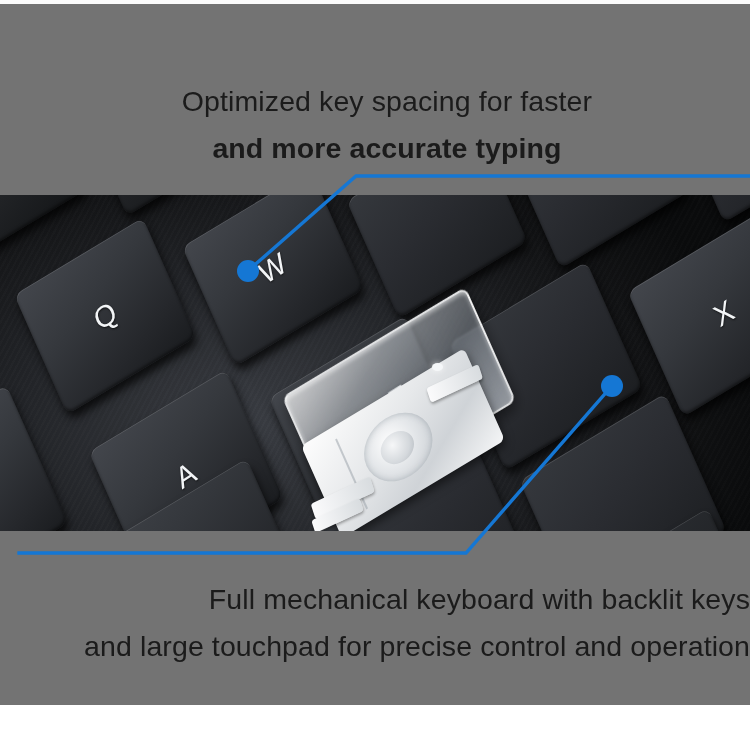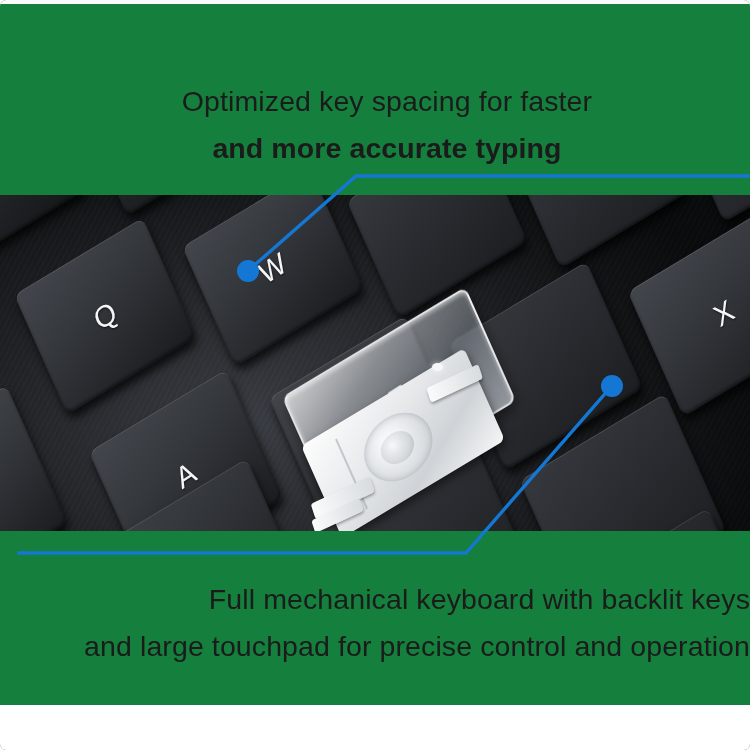--- a/index.html
+++ b/index.html
@@ -5,23 +5,22 @@
   html,body{margin:0;padding:0;}
   body{
     width:750px;height:750px;
     background:#ffffff;
     font-family:"Liberation Sans","DejaVu Sans",sans-serif;
     overflow:hidden;
   }
   #page{
     position:relative;
     width:750px;height:750px;
-    background:#15803d;
+    background:#737373;
     overflow:hidden;
-    border-radius:6px;
   }
   
   .top-white-band{
     position:absolute;left:0;top:0;width:750px;height:4px;
     background:#fbfbfb;
   }
   .bottom-white-band{
     position:absolute;left:0;top:705px;width:750px;height:45px;
     background:#ffffff;
   }

